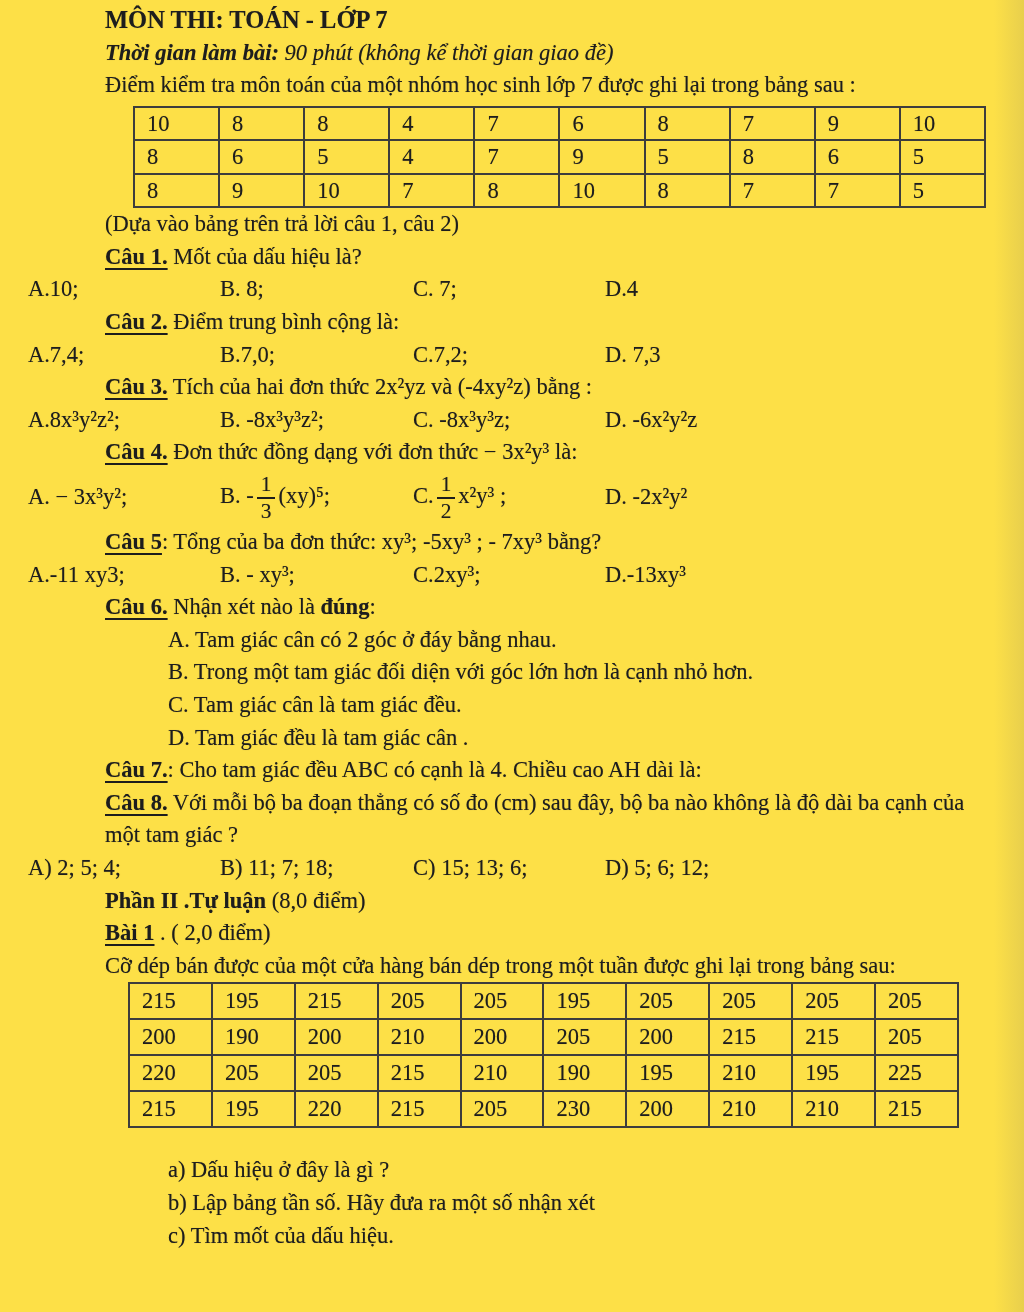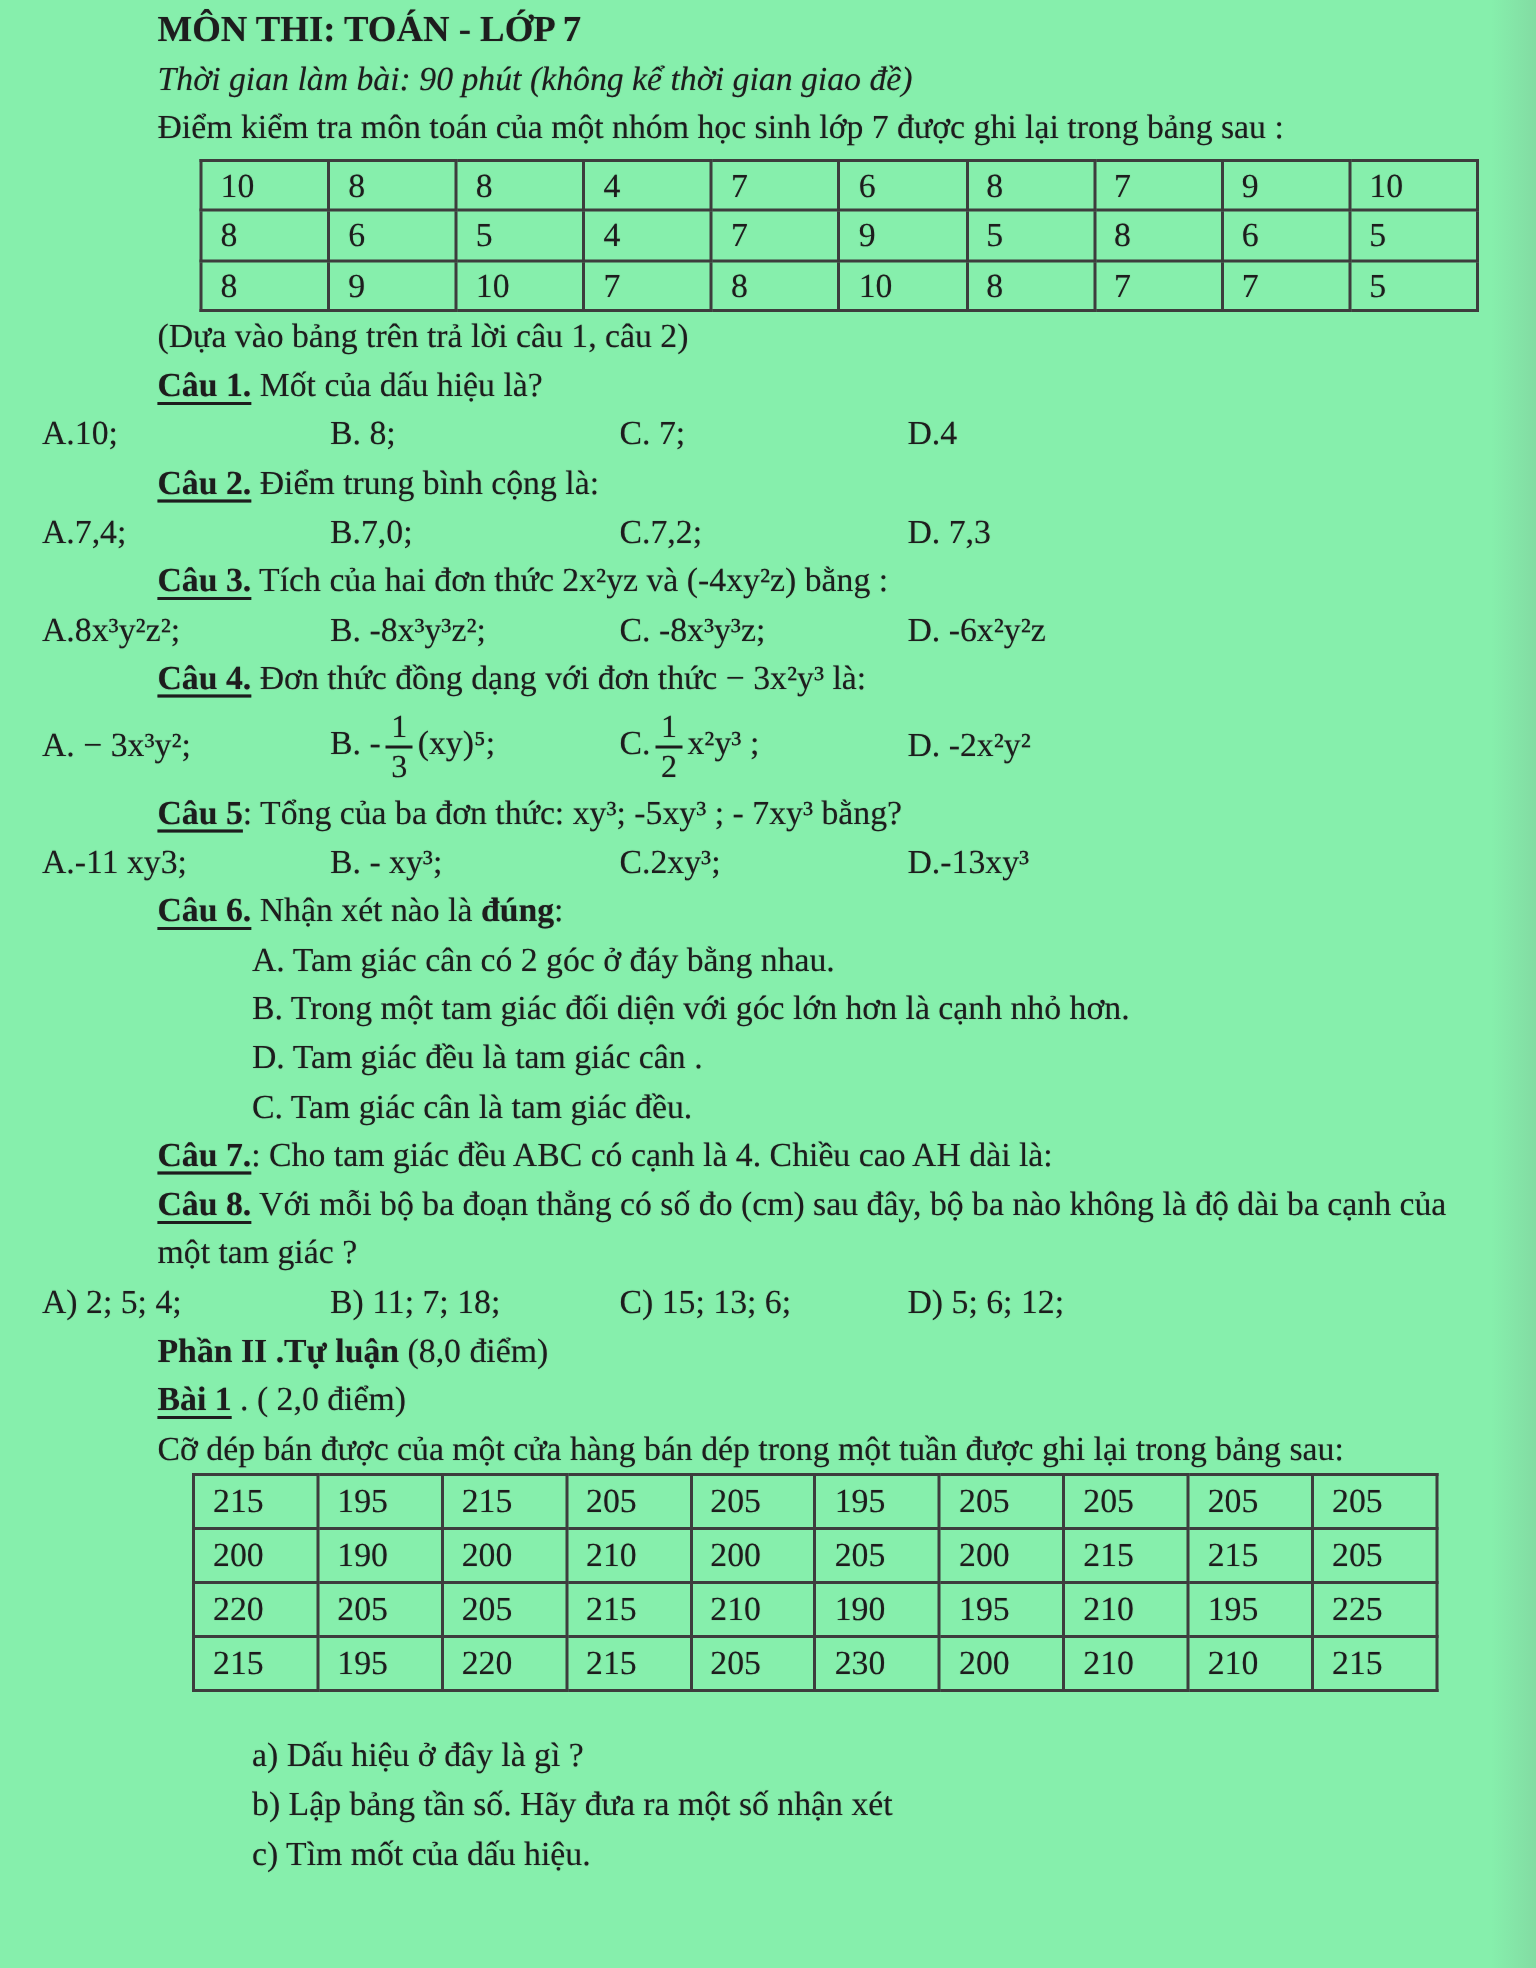--- a/index.html
+++ b/index.html
@@ -1,31 +1,31 @@
 <!DOCTYPE html>
 <html><head>
 <meta charset="utf-8">
 <style>
   html,body{margin:0;padding:0;background:#e8e8e8;}
   .page{
-    width:1024px;height:1312px;background:#86efac;position:relative;overflow:hidden;
+    width:1024px;height:1312px;background:#fde047;position:relative;overflow:hidden;
     box-sizing:border-box;padding-top:4px;
     font-family:"Liberation Serif", serif;font-size:22.5px;color:#1d1d1d;
     text-shadow:0 0 .7px rgba(50,50,50,.5);
   }
   .page::after{
     content:"";position:absolute;top:0;right:0;width:30px;height:100%;
     background:linear-gradient(to right, rgba(110,110,110,0), rgba(110,110,110,.15));
     pointer-events:none;
   }
   .ln{line-height:32.6px;padding-left:105px;white-space:nowrap;}
   .title{font-weight:bold;font-size:24.5px;}
   .b{font-weight:bold;}
   .i{font-style:italic;}
-  .bi{font-weight:normal;font-style:italic;}
+  .bi{font-weight:bold;font-style:italic;}
   .qlabel{font-weight:bold;text-decoration:underline;text-decoration-thickness:2px;text-underline-offset:4px;}
   .opts{display:grid;grid-template-columns:192px 193px 192px auto;line-height:32.6px;white-space:nowrap;margin-left:28px;}
   .opts-tall{height:57px;align-items:center;}
   .indent{padding-left:168px;}
   table{border-collapse:collapse;table-layout:fixed;}
   td{border:2px solid #3d3d3d;padding:0 0 0 12px;font-size:22.5px;color:#1d1d1d;}
   .t1{margin:4px 0 0 133px;width:853px;}
   .t1 td{height:31.5px;}
   .t2{margin:0 0 0 128px;width:831px;}
   .t2 td{height:34px;padding-left:12px;}
@@ -133,22 +133,22 @@
   <div class="opts">
     <span>A.-11 xy3;</span>
     <span>B. - xy³;</span>
     <span>C.2xy³;</span>
     <span>D.-13xy³</span>
   </div>
 
   <div class="ln"><span class="qlabel">Câu 6.</span><span> Nhận xét nào là </span><span class="b">đúng</span><span>:</span></div>
   <div class="ln indent">A. Tam giác cân có 2 góc ở đáy bằng nhau.</div>
   <div class="ln indent">B. Trong một tam giác đối diện với góc lớn hơn là cạnh nhỏ hơn.</div>
+  <div class="ln indent">C. Tam giác cân là tam giác đều.</div>
   <div class="ln indent">D. Tam giác đều là tam giác cân .</div>
-  <div class="ln indent">C. Tam giác cân là tam giác đều.</div>
 
   <div class="ln"><span class="qlabel">Câu 7.</span><span>:</span><span> Cho tam giác đều ABC có cạnh là 4. Chiều cao AH dài là:</span></div>
 
   <div class="ln"><span class="qlabel">Câu 8.</span><span> Với mỗi bộ ba đoạn thẳng có số đo (cm) sau đây, bộ ba nào không  là độ dài ba cạnh của</span></div>
   <div class="ln">một tam giác ?</div>
   <div class="opts">
     <span>A) 2; 5; 4;</span>
     <span>B) 11; 7; 18;</span>
     <span>C) 15; 13; 6;</span>
     <span>D) 5; 6; 12;</span>

